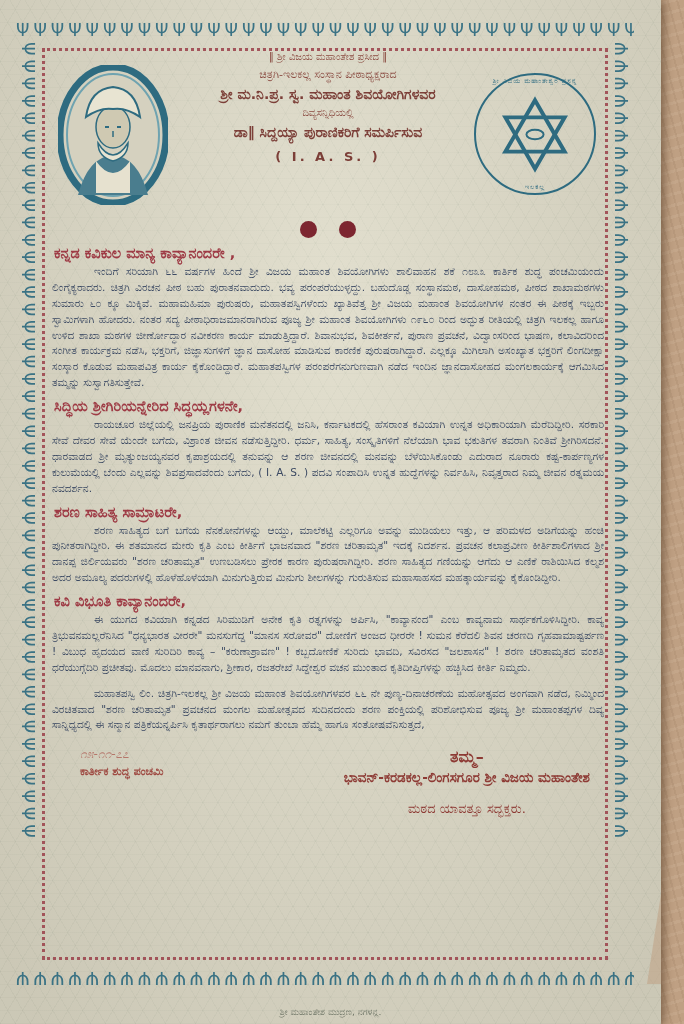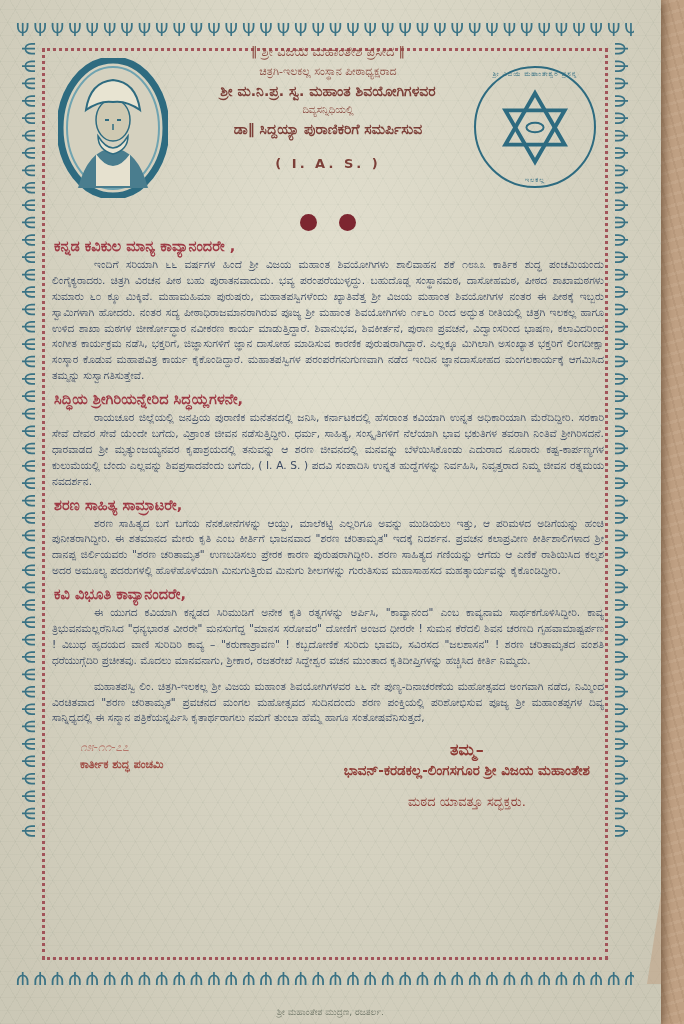--- a/index.html
+++ b/index.html
@@ -36,26 +36,26 @@
   
   .content{position:absolute;left:52px;top:44px;width:552px;height:920px;overflow:hidden;}
   .hdr{position:relative;height:168px;}
   .portrait{position:absolute;left:6px;top:14px;width:110px;height:140px;}
   .seal{position:absolute;right:8px;top:22px;width:122px;height:122px;border:2px solid #2e6b80;
         border-radius:50%;display:flex;flex-direction:column;align-items:center;justify-content:space-between;
         padding:3px 0;box-sizing:border-box;}
   .seal .ring-text{font-size:6.5px;color:#2e6b80;letter-spacing:1px;text-align:center;line-height:1;}
   .seal svg{flex:1;}
   .hdr-text{margin:0 130px;text-align:center;color:#8a4a40;}
-  .hdr-l1{font-size:13px;margin-top:0;color:#8a4a40;}
+  .hdr-l1{font-size:10px;margin-top:7px;color:#8a4a40;}
   .hdr-l2{font-size:11px;margin-top:5px;color:#8a4a40;}
   .hdr-l3{font-size:14px;margin-top:5px;font-weight:bold;color:#7c3f38;text-align:center;}
   .hdr-l4{font-size:10px;margin-top:4px;}
   .hdr-l5{font-size:14px;margin-top:5px;font-weight:bold;color:#7c3f38;}
-  .hdr-l6{font-size:13px;margin-top:18px;font-weight:bold;letter-spacing:3px;color:#7c3f38;}
+  .hdr-l6{font-size:13px;margin-top:8px;font-weight:bold;letter-spacing:3px;color:#7c3f38;}
   .title-row{display:flex;align-items:center;justify-content:center;gap:22px;margin-top:2px;}
   .title-dot{width:17px;height:17px;border-radius:50%;background:#7d2630;}
   .main-title{font-size:29px;font-weight:bold;letter-spacing:9px;color:#8d2f36;}
   .section{margin-top:7px;}
   .sec-head{font-size:14.5px;font-weight:bold;color:#9e3b45;margin:6px 0 2px 2px;}
   .sec-body{font-size:10.6px;line-height:1.5;color:#3c4a63;text-align:justify;text-indent:42px;margin:0;}
   .closing{margin-top:10px;}
   .sign-row{display:flex;justify-content:space-between;align-items:flex-start;margin-top:14px;}
   .date-block{margin-left:28px;color:#a55248;}
   .date-val{font-size:12px;font-style:italic;color:#b5766a;}
@@ -156,16 +156,16 @@
       </div>
       <div class="sig-block">
         <div class="sig-sal">ತಮ್ಮ–</div>
         <div class="sig-l1">ಭಾವನ್-ಕರಡಕಲ್ಲ-ಲಿಂಗಸಗೂರ ಶ್ರೀ ವಿಜಯ ಮಹಾಂತೇಶ</div>
         <div class="sig-l2">ಮಠದ ಯಾವತ್ತೂ ಸದ್ಭಕ್ತರು.</div>
       </div>
     </div>
 
   </div>
 
-  <div class="imprint">ಶ್ರೀ ಮಹಾಂತೇಶ ಮುದ್ರಣ, ರಜತರ್ಲ.</div>
+  <div class="imprint">ಶ್ರೀ ಮಹಾಂತೇಶ ಮುದ್ರಣ, ನಗಳನ್ಲ.</div>
 </div>
 
 <div class="paper-curl"></div>
 
 </body></html>

